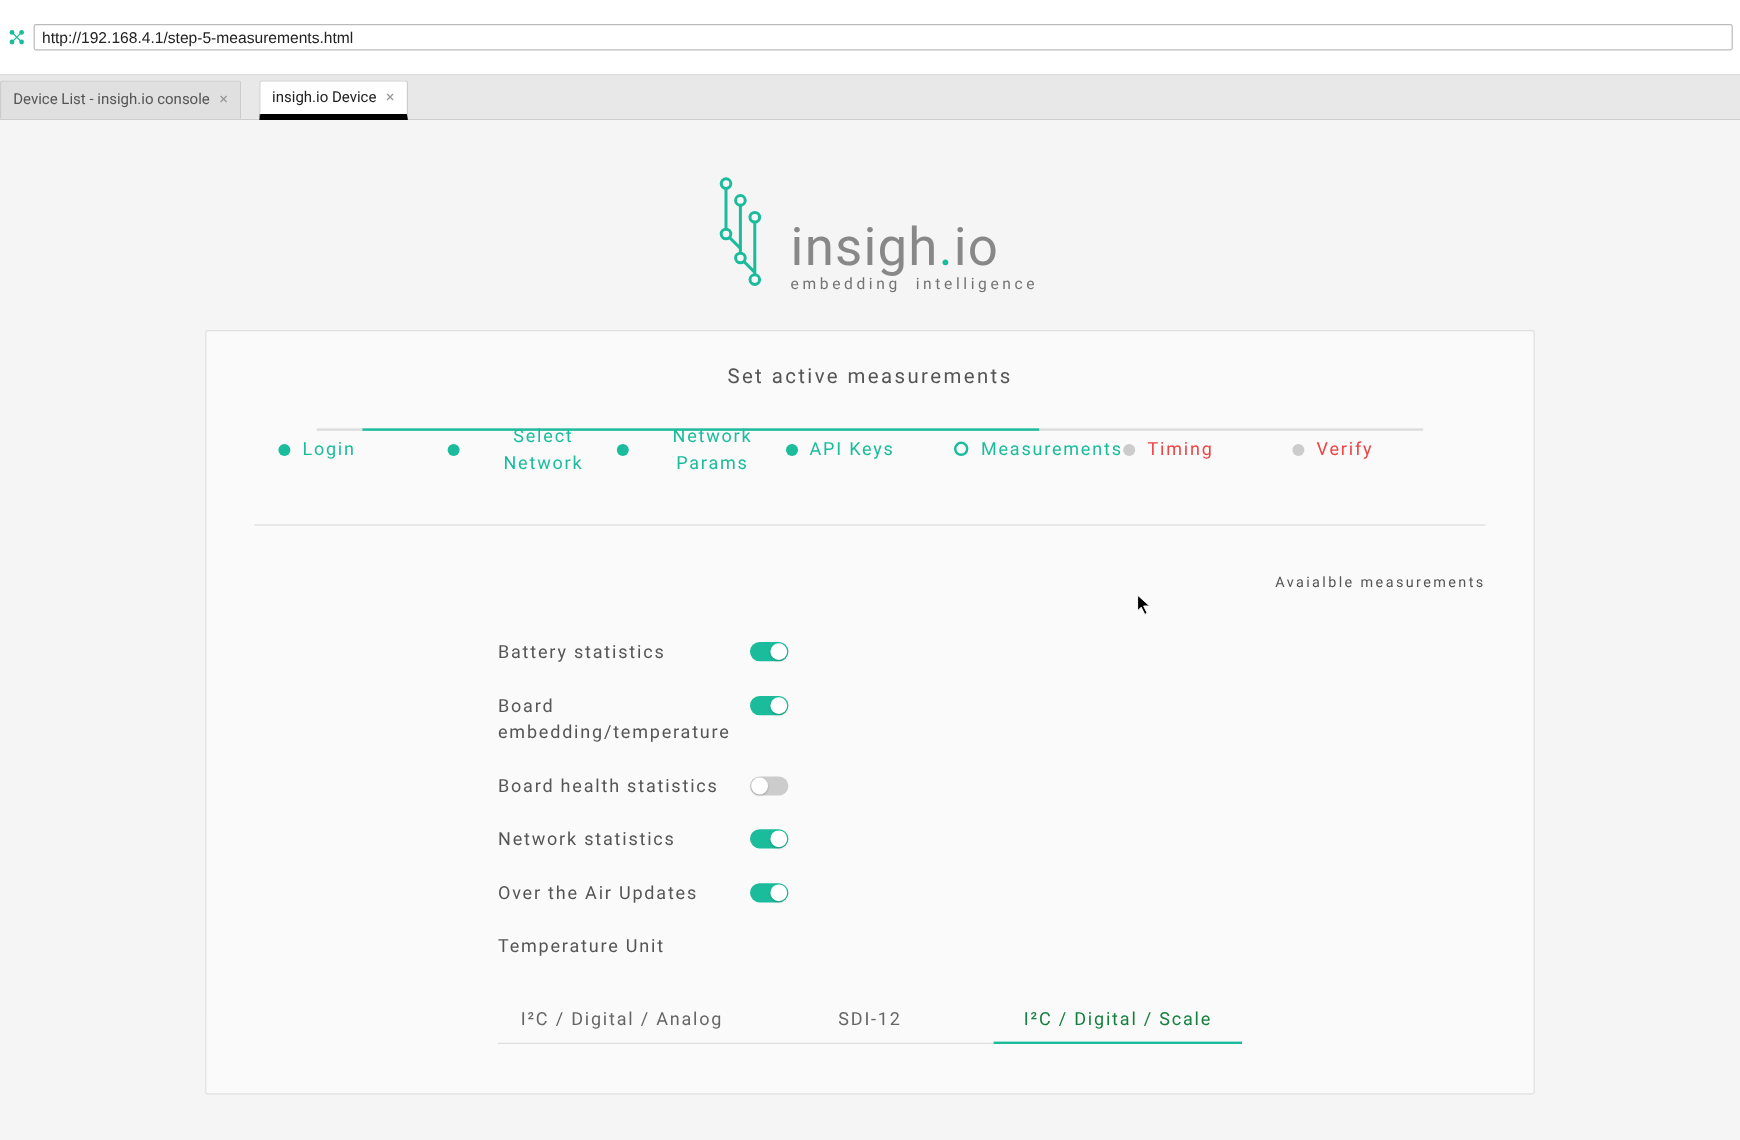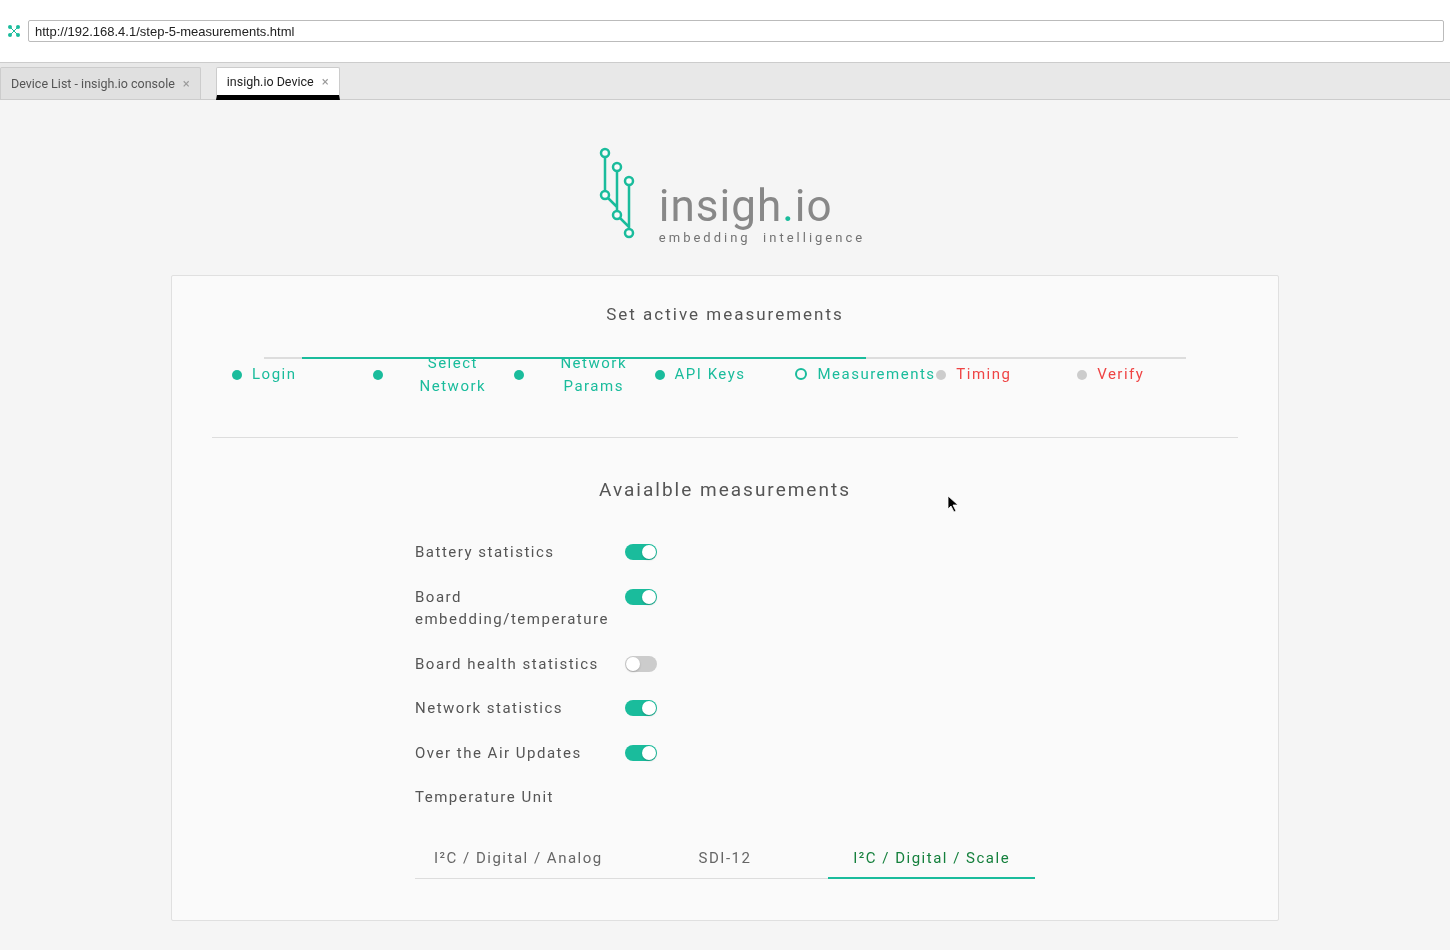--- a/index.html
+++ b/index.html
@@ -157,22 +157,22 @@
       max-width: 120px;
     }
     .step.done .step-label,
     .step.current .step-label { color: #1abc9c; }
     .divider {
       height: 1px;
       background: #ddd;
       margin: 0 0 40px 0;
     }
     .section-title {
-      text-align: center;
-      font-size: 19px;
+      text-align: right;
+      font-size: 12px;
       letter-spacing: 2px;
       color: #555;
       font-weight: 400;
       margin-bottom: 40px;
     }
     .form-area {
       max-width: 620px;
       margin: 0 auto;
     }
     .form-row {

